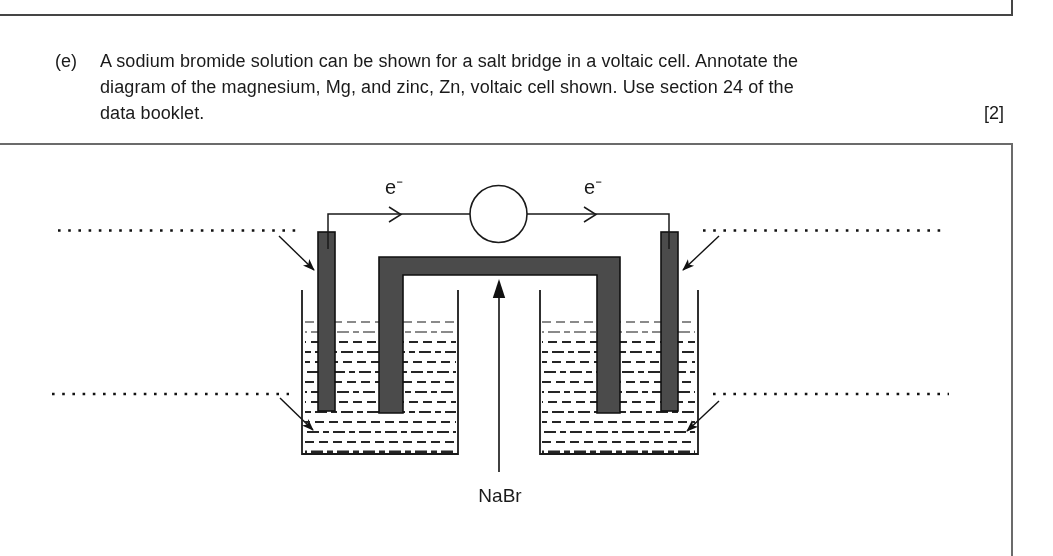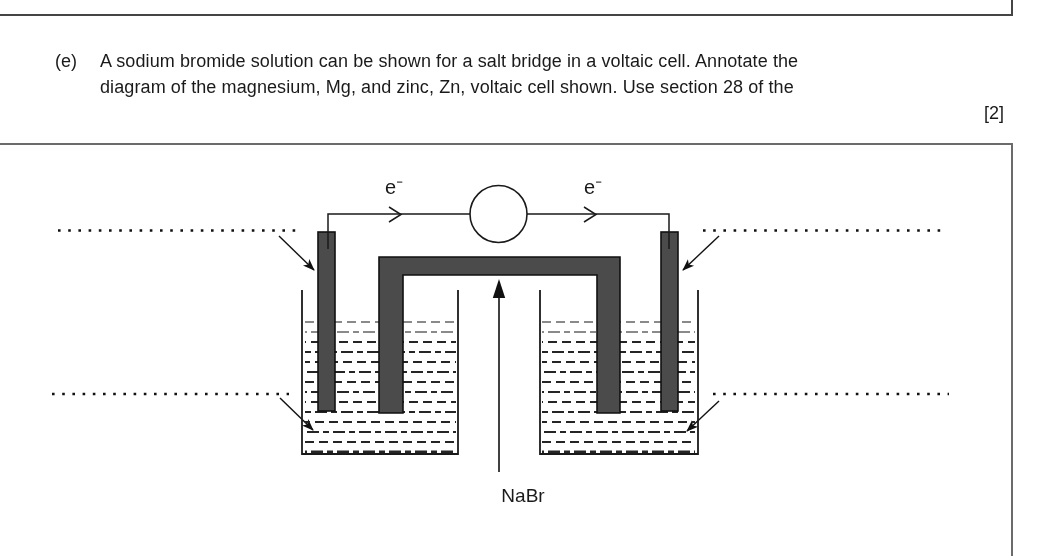--- a/index.html
+++ b/index.html
@@ -16,32 +16,33 @@
     border:2px solid #6b6b6b;background:transparent;
   }
   .q-row{position:absolute;left:55px;top:48px;display:flex;}
   .q-label{width:45px;font-size:18px;line-height:26px;}
   .q-lines{font-size:18px;line-height:26px;letter-spacing:0.1px;}
   .marks{position:absolute;left:984px;top:100px;font-size:18px;line-height:26px;}
   .svg-layer{position:absolute;left:0;top:0;}
   .flow-label{position:absolute;width:44px;text-align:center;top:176px;font-size:20px;line-height:22px;}
   #e-left{left:372px;}
   #e-right{left:571px;}
-  .nabr-label{position:absolute;left:481px;width:84px;top:485px;text-align:center;font-size:19px;}
+  .nabr-label{position:absolute;left:458px;width:84px;top:485px;text-align:center;font-size:19px;}
 </style>
 </head>
 <body>
 
 <div class="prev-box"></div>
 
 <div class="q-row">
   <div class="q-label">(e)</div>
   <div class="q-lines">
     <div>A sodium bromide solution can be shown for a salt bridge in a voltaic cell. Annotate the</div>
-    <div>diagram of the magnesium, Mg, and zinc, Zn, voltaic cell shown. Use section 28 of the</div>
+    <div>diagram of the magnesium, Mg, and zinc, Zn, voltaic cell shown. Use section 24 of the</div>
+    <div>data booklet.</div>
   </div>
 </div>
 <div class="marks">[2]</div>
 
 <div class="diagram-frame"></div>
 
 <svg class="svg-layer" width="1053" height="556" viewBox="0 0 1053 556">
   <defs>
     <marker id="ah" markerUnits="userSpaceOnUse" markerWidth="14" markerHeight="12" refX="11" refY="5.5" orient="auto">
       <path d="M0,1 L12,5.5 L0,10 L3,5.5 Z" fill="#111"></path>

